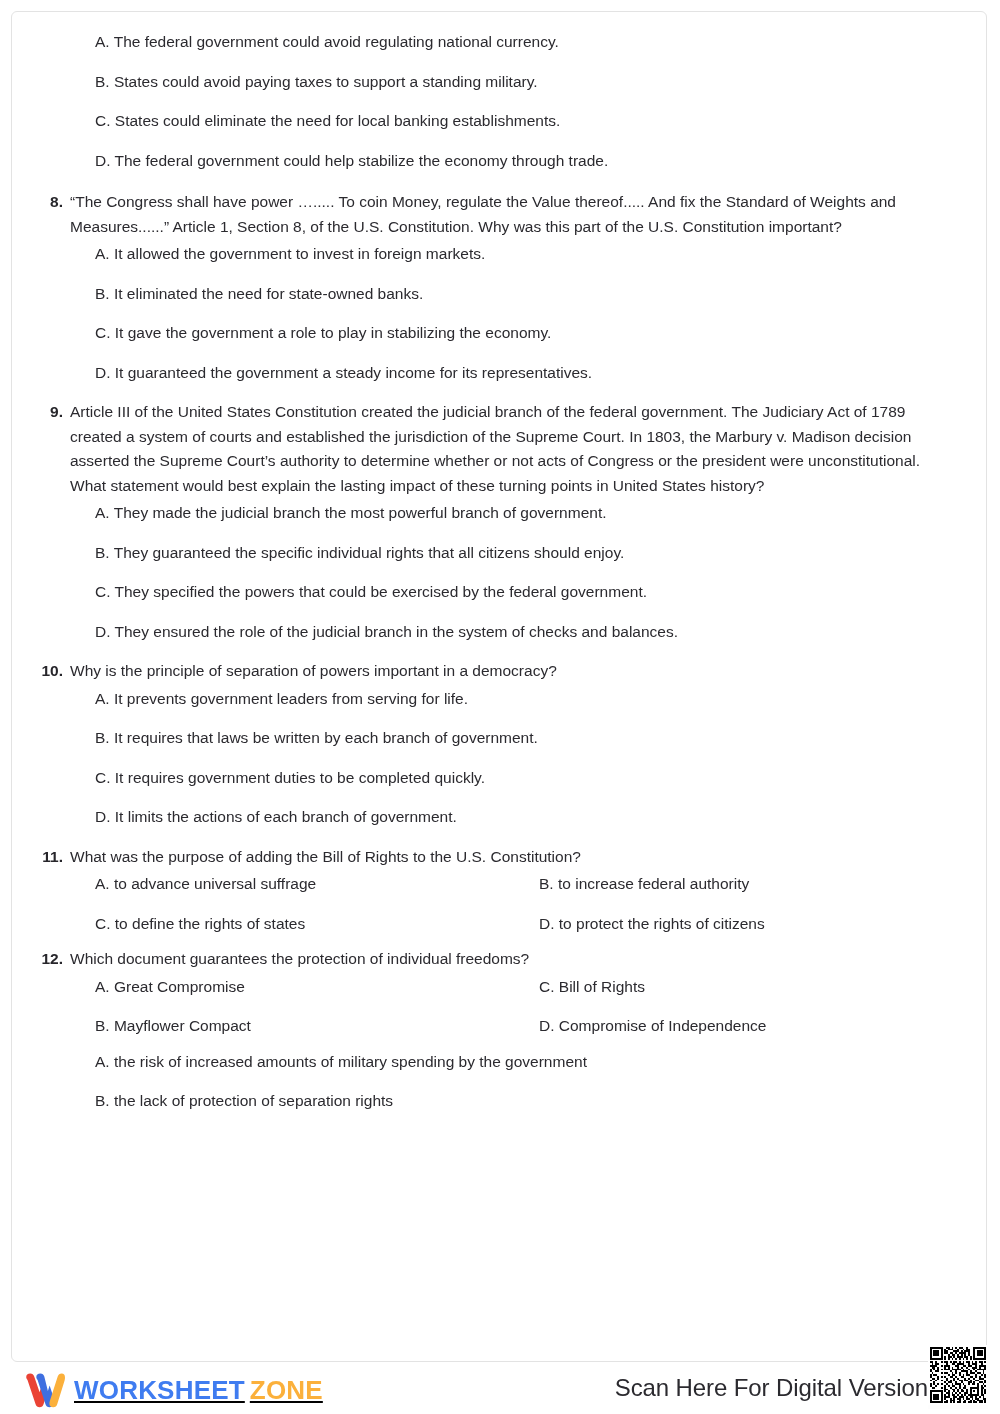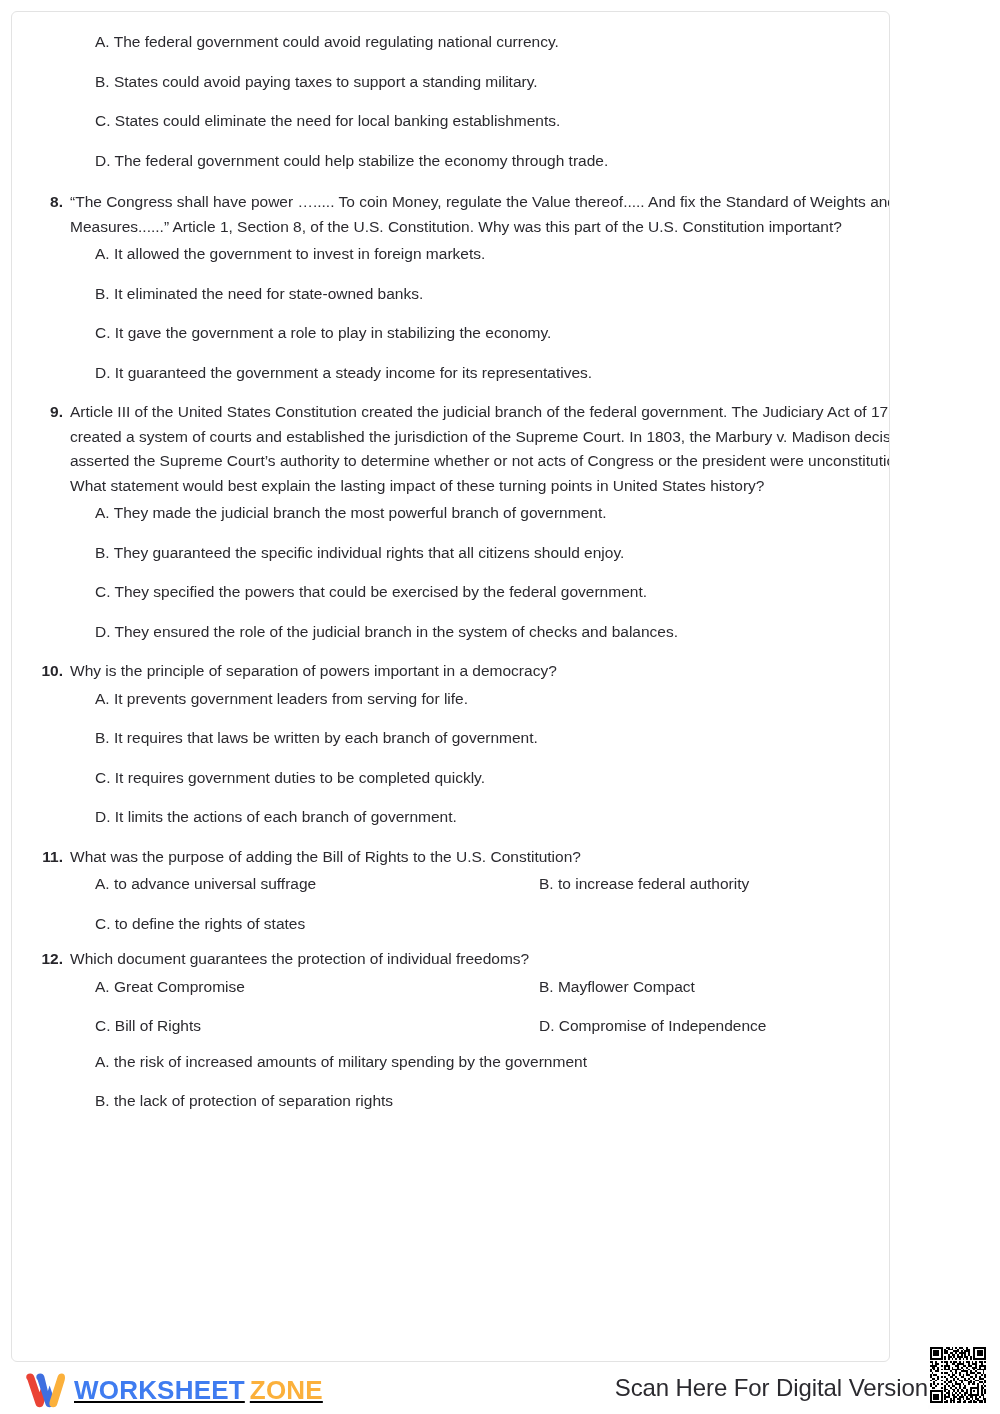--- a/index.html
+++ b/index.html
@@ -14,21 +14,21 @@
     position: relative;
     font-family: "Liberation Sans", sans-serif;
     -webkit-font-smoothing: antialiased;
   }
 
   
   #page-card {
     position: absolute;
     left: 11px;
     top: 11px;
-    width: 879px;
+    width: 976px;
     height: 1351px;
     box-sizing: border-box;
     border: 1px solid #e3e3e3;
     border-radius: 6px;
     background: #ffffff;
     overflow: hidden;
   }
 
   #sheet {
     position: absolute;
@@ -214,32 +214,33 @@
 
     <div class="question-block block-gap-lg">
       <div class="q-row">
         <div class="q-num">11.</div>
         <div class="q-stem">What was the purpose of adding the Bill of Rights to the U.S. Constitution?</div>
       </div>
       <div class="options two-col">
         <div class="option">A. to advance universal suffrage</div>
         <div class="option">B. to increase federal authority</div>
         <div class="option">C. to define the rights of states</div>
+        <div class="option">D. to protect the rights of citizens</div>
       </div>
     </div>
 
     <div class="question-block block-gap-lg">
       <div class="q-row">
         <div class="q-num">12.</div>
         <div class="q-stem">Which document guarantees the protection of individual freedoms?</div>
       </div>
       <div class="options two-col">
         <div class="option">A. Great Compromise</div>
+        <div class="option">C. Bill of Rights</div>
         <div class="option">B. Mayflower Compact</div>
-        <div class="option">C. Bill of Rights</div>
         <div class="option">D. Compromise of Independence</div>
       </div>
     </div>
 
     <div class="question-block">
       <div class="options">
         <div class="option">A. the risk of increased amounts of military spending by the government</div>
         <div class="option">B. the lack of protection of separation rights</div>
       </div>
     </div>

